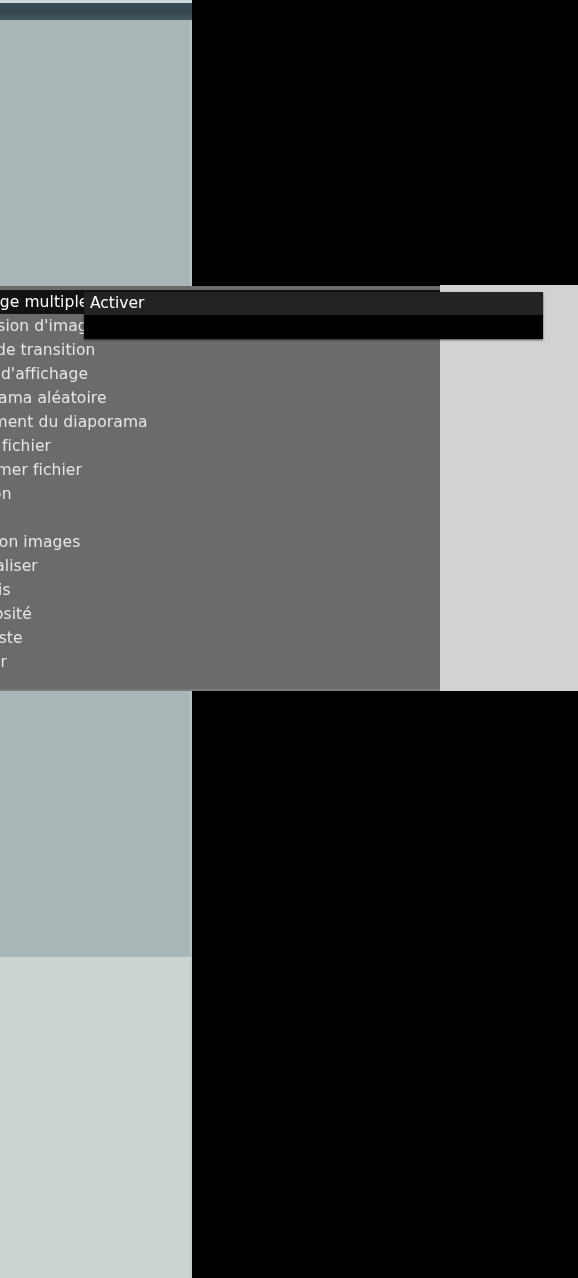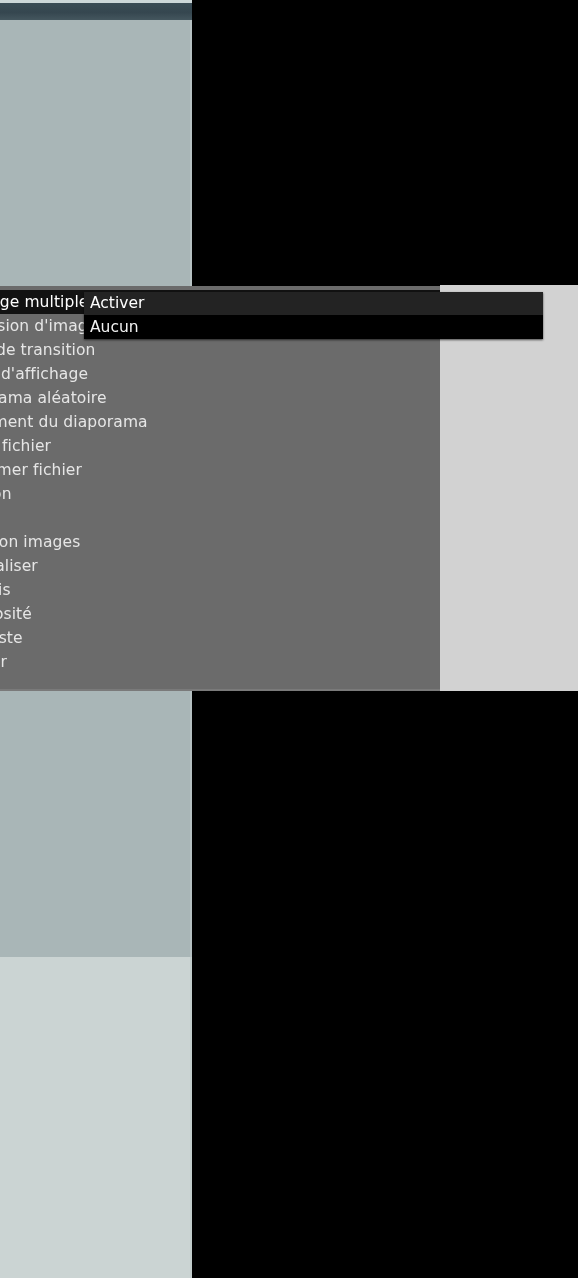--- a/index.html
+++ b/index.html
@@ -220,21 +220,20 @@
         <div class="menu-item">Teinte</div>
       </div>
   </div>
 
   <div class="panel-right-light"></div>
 
   <div class="menu-bottom-line"></div>
 
   <div class="dropdown" id="dropdown">
       <div class="dropdown-option highlighted">Activer</div>
-      <div class="dropdown-option second">Aucun</div>
     </div>
 
   <div class="panel-lower-a">
     <div class="edge"></div>
   </div>
 
   <div class="panel-lower-b">
     <div class="edge"></div>
   </div>
 

